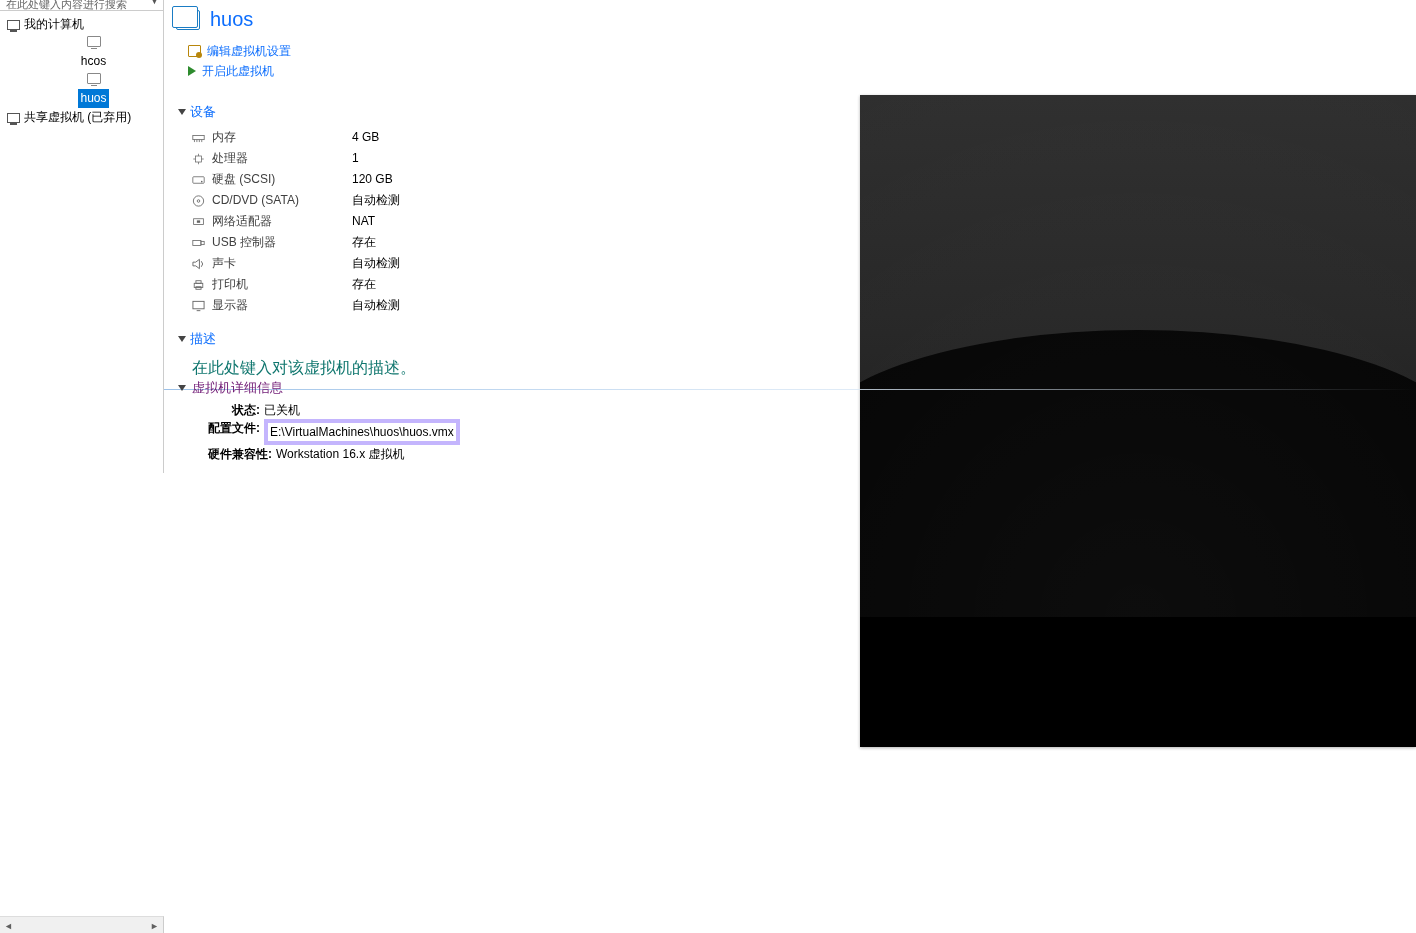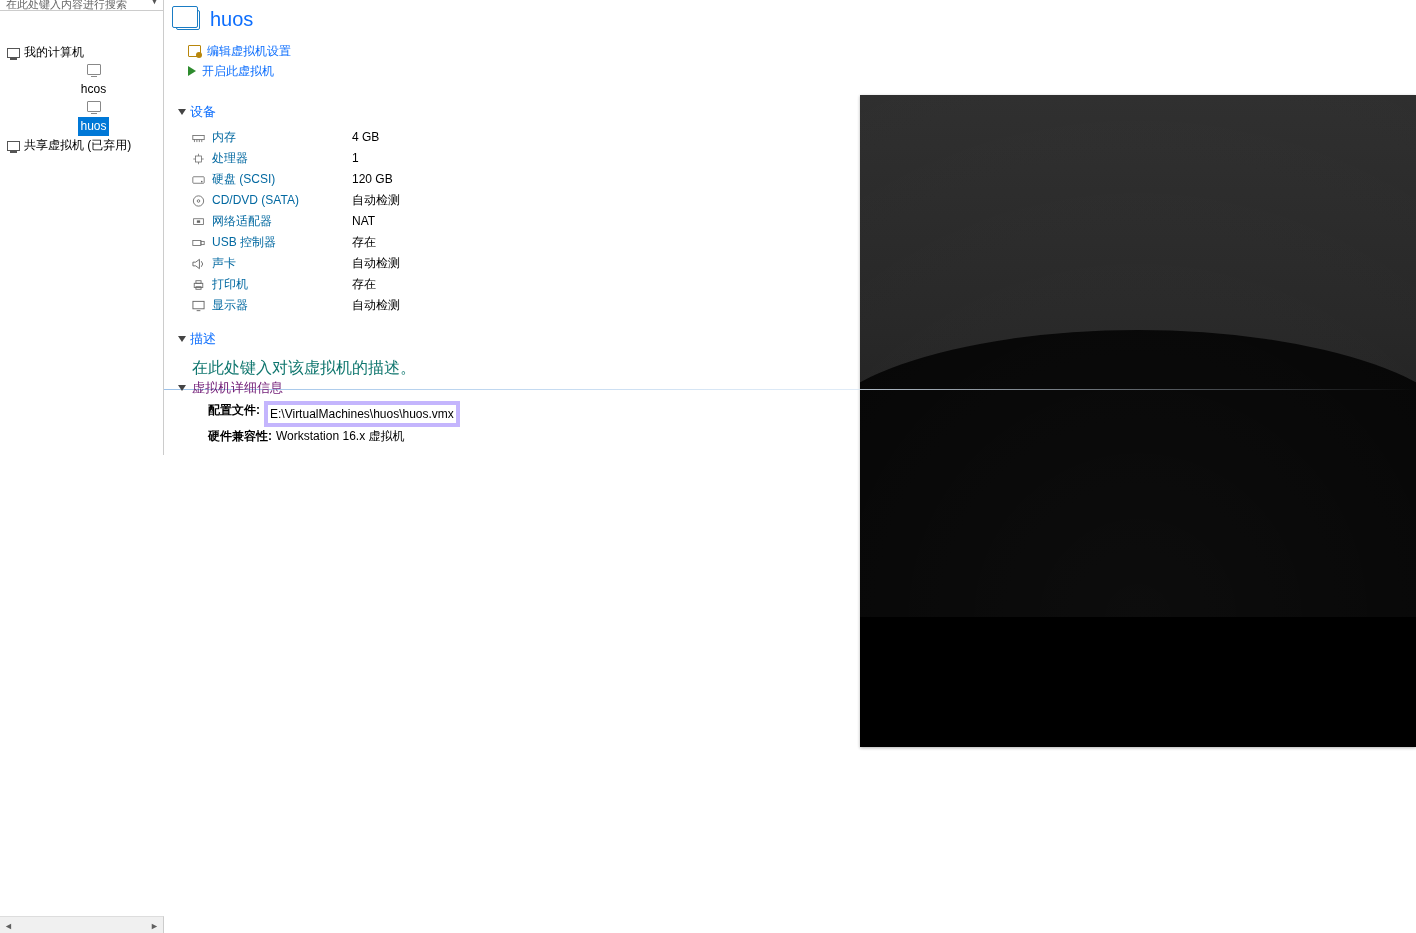--- a/index.html
+++ b/index.html
@@ -20,21 +20,20 @@
   min-height: 0;
 }
 
 .sidebar {
   width: 164px;
   flex-shrink: 0;
   border-right: 1px solid #ccc;
   display: flex;
   flex-direction: column;
   background: #fff;
-  gap: 28px;
 }
 .search-bar {
   height: 11px;
   border-bottom: 1px solid #ccc;
   font-size: 11px;
   color: #666;
   padding: 0 6px;
   line-height: 8px;
   overflow: hidden;
   white-space: nowrap;
@@ -185,21 +184,21 @@
   align-items: center;
   line-height: 21px;
 }
 .dev-ico {
   width: 16px;
   display: inline-flex;
   justify-content: center;
   color: #555;
   margin-right: 6px;
 }
-.dev-name { width: 140px; color: #0369a1; }
+.dev-name { width: 140px; color: #404040; }
 .dev-val { color: #000; }
 .desc-placeholder {
   color: #0f766e;
   padding: 4px 0 0 14px;
   font-size: 16px;
 }
 .right-col {
   flex: 1;
   position: relative;
 }
@@ -478,20 +477,24 @@
     <div class="details-sec">
       <div class="details-sep">
         <div class="details-line"></div>
         <div class="details-hdr">
           <span class="caret-down"></span>
           <span>虚拟机详细信息</span>
         </div>
       </div>
       <div class="details-grid">
         <div class="details-row">
+          <div class="details-label">状态:</div>
+          <div class="details-val">已关机</div>
+        </div>
+        <div class="details-row">
           <div class="details-label">配置文件:</div>
           <div class="details-val"><span class="hl-box">E:\VirtualMachines\huos\huos.vmx</span></div>
         </div>
         <div class="details-row">
           <div class="details-label" style="width:78px">硬件兼容性:</div>
           <div class="details-val">Workstation 16.x 虚拟机</div>
         </div>
       </div>
     </div>
   </div>

